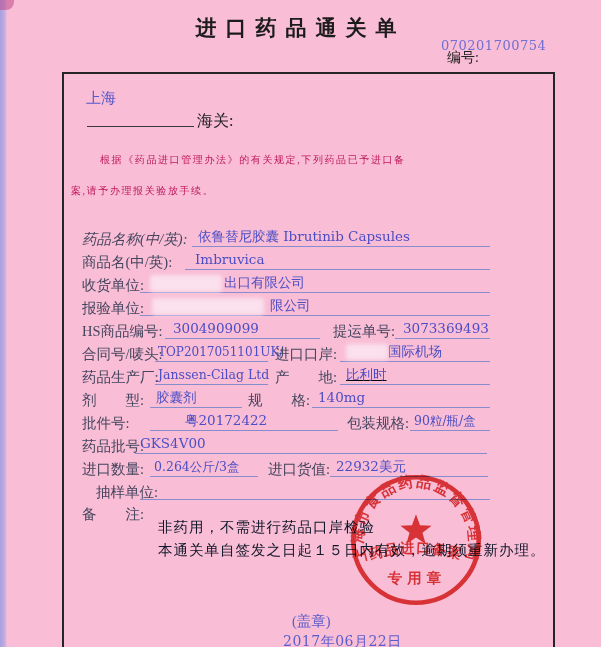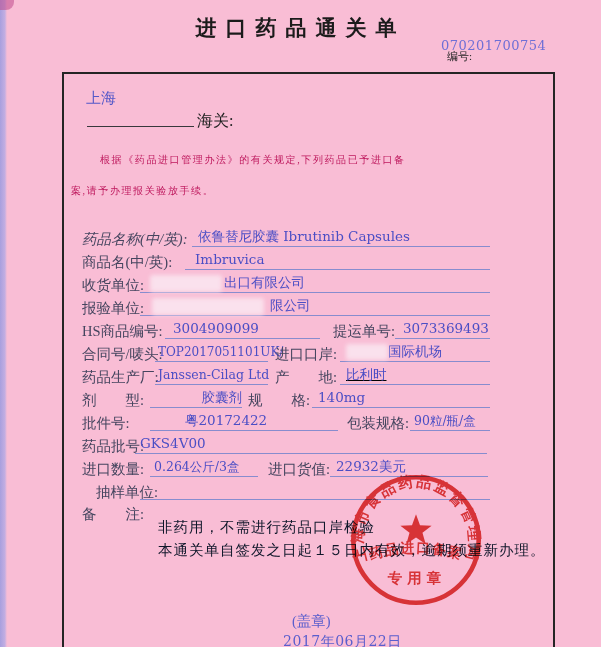--- a/index.html
+++ b/index.html
@@ -21,21 +21,21 @@
     position:absolute; left:0; top:14px; width:100%; text-align:center;
     font-size:21px; font-weight:bold; letter-spacing:9px; color:#1b1b1b;
   }
   .serial-no {
     position:absolute; left:441px; top:38px;
     font-size:13px; color:#6f6fd6; letter-spacing:0.5px;
     font-family:"DejaVu Serif", serif;
   }
   .serial-label {
     position:absolute; left:447px; top:49px;
-    font-size:11px; color:#222;
+    font-size:14px; color:#222;
   }
   .main-box {
     position:absolute; left:62px; top:72px; width:493px; height:600px;
     border:2px solid #252525;
   }
   .lbl {
     position:absolute; font-size:14.5px; color:#45455f; white-space:nowrap;
   }
   .val {
     font-size:13.5px; color:#4b4ec5; white-space:nowrap;
@@ -123,21 +123,21 @@
   <div class="lbl" style="left:82px; top:368px;">药品生产厂:</div>
   <div class="uline" style="left:155px; top:365px; width:113px;">
     <span class="val" style="padding-left:3px; font-size:12.5px;">Janssen-Cilag Ltd</span>
   </div>
   <div class="lbl" style="left:275px; top:368px;">产　　地:</div>
   <div class="uline" style="left:340px; top:365px; width:150px;text-decoration:underline;">
     <span class="val" style="padding-left:6px;">比利时</span>
   </div>
 
   <div class="lbl" style="left:82px; top:391px;">剂　　型:</div>
-  <div class="uline" style="left:150px; top:388px; width:92px;text-align:right;">
+  <div class="uline" style="left:150px; top:388px; width:92px;">
     <span class="val" style="padding-left:6px;">胶囊剂</span>
   </div>
   <div class="lbl" style="left:248px; top:391px;">规　　格:</div>
   <div class="uline" style="left:312px; top:388px; width:178px;">
     <span class="val" style="padding-left:6px;">140mg</span>
   </div>
 
   <div class="lbl" style="left:82px; top:414px;">批件号:</div>
   <div class="uline" style="left:150px; top:411px; width:188px;">
     <span class="val" style="padding-left:35px;">粤20172422</span>

